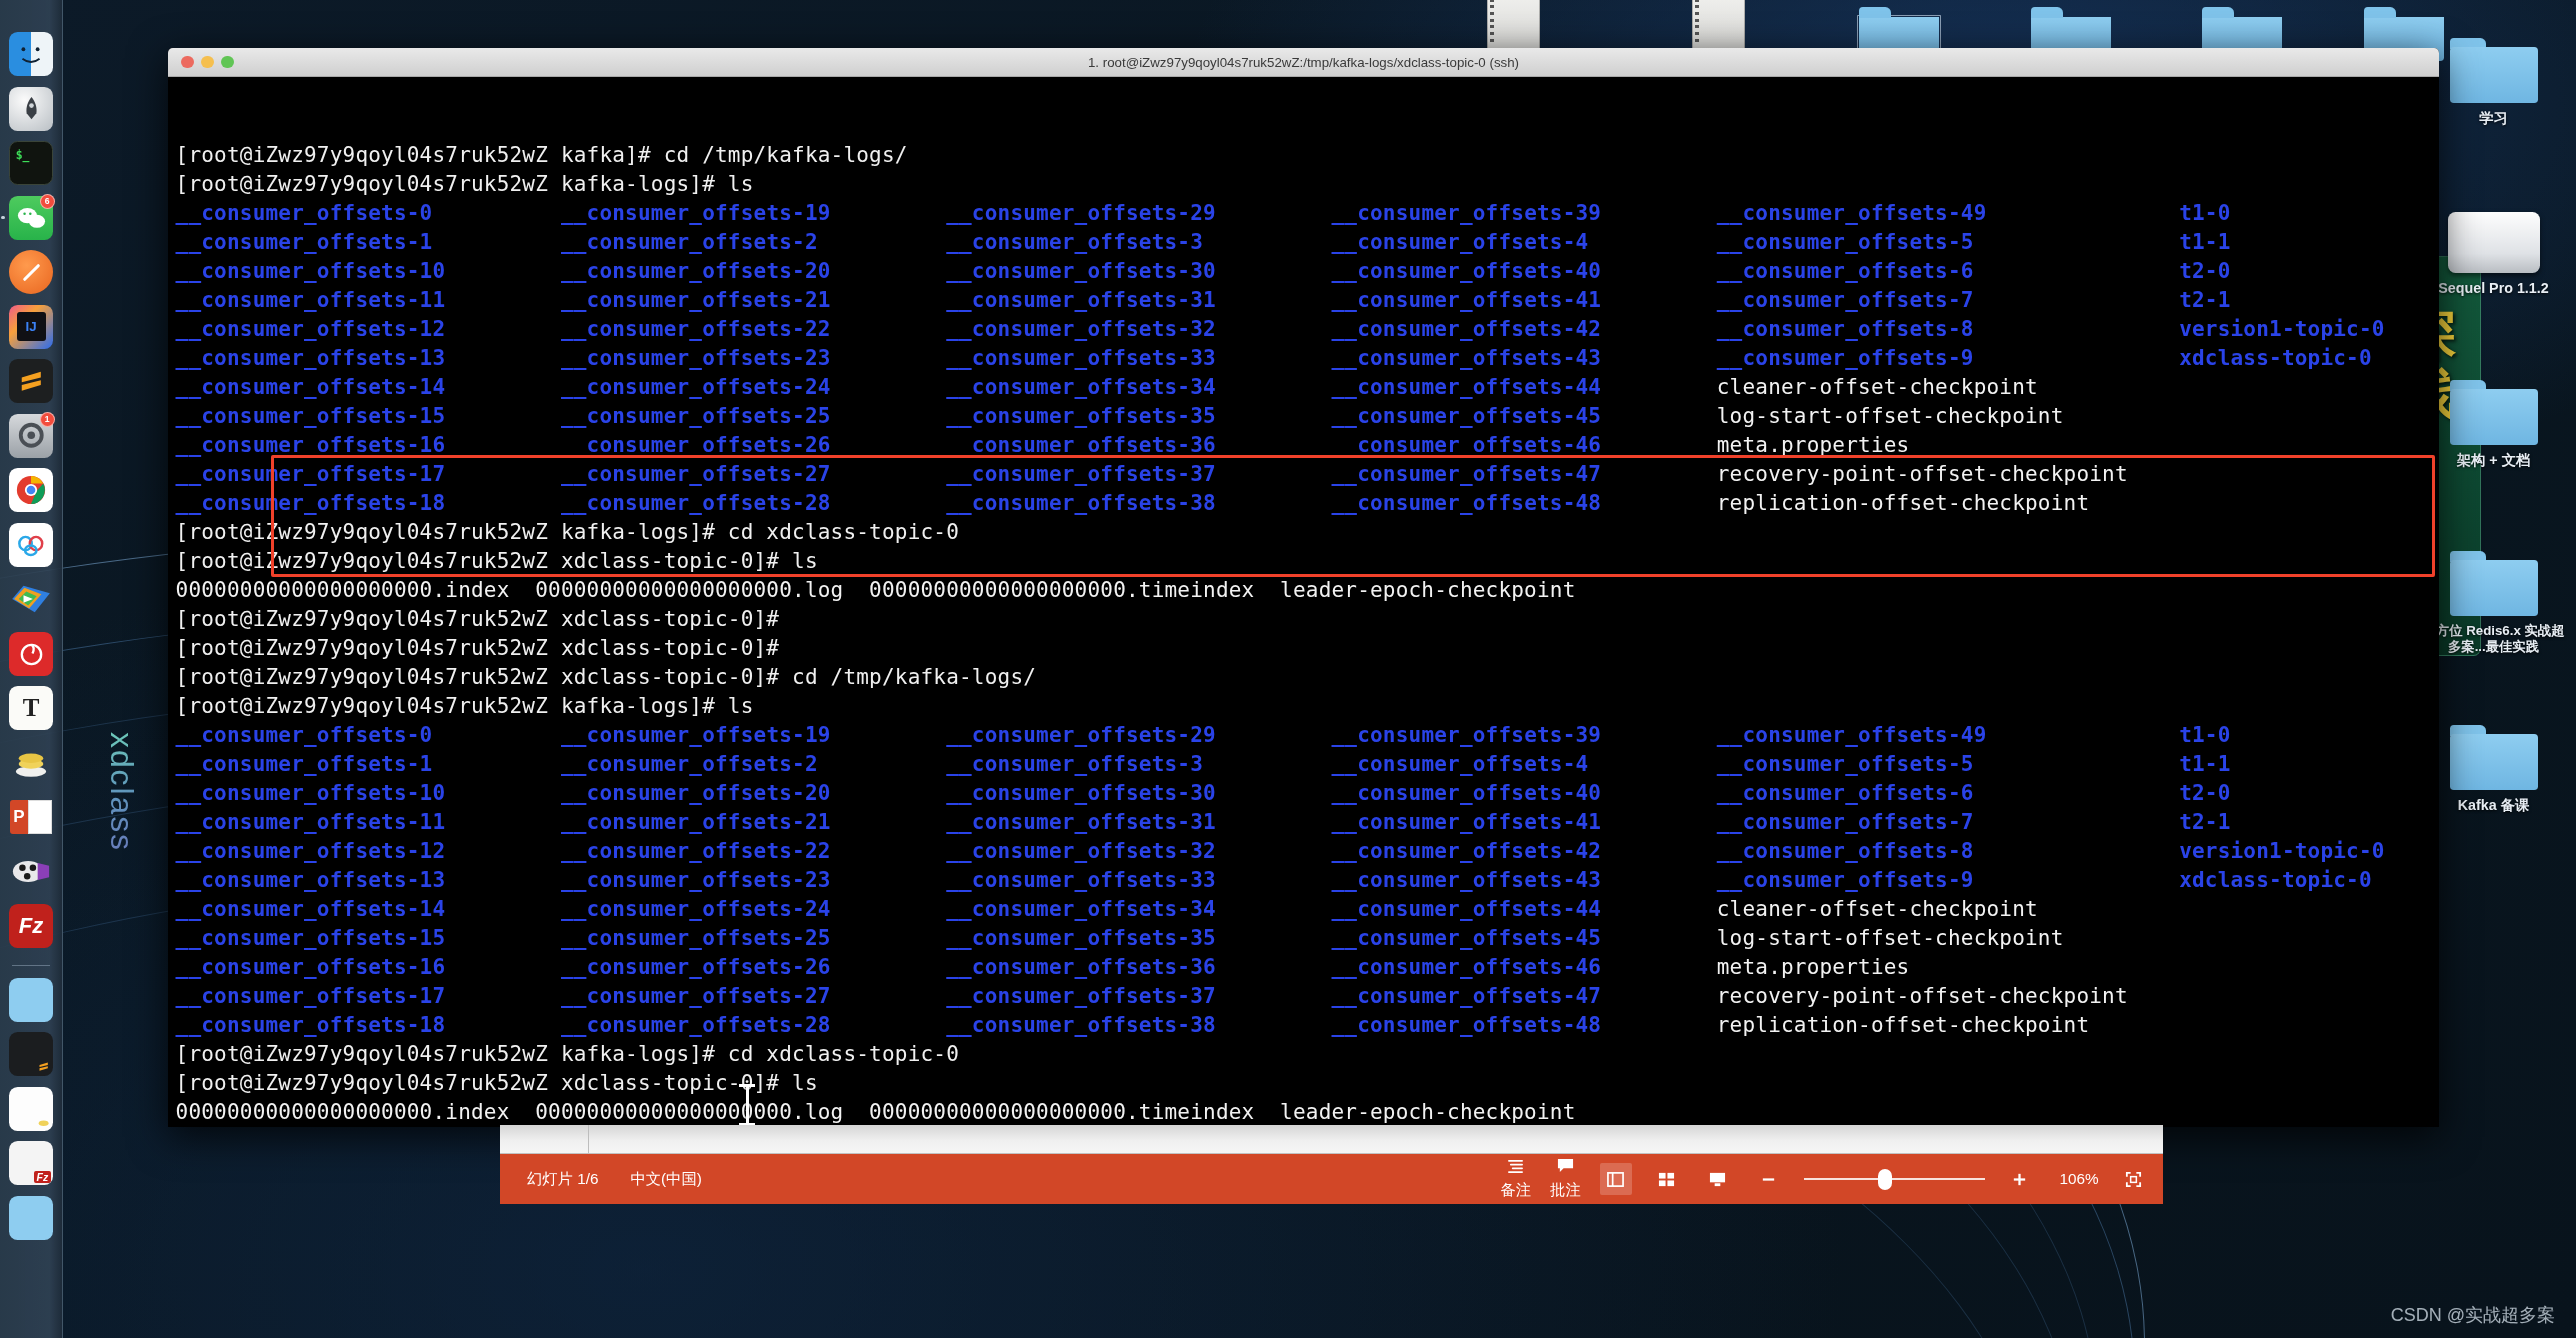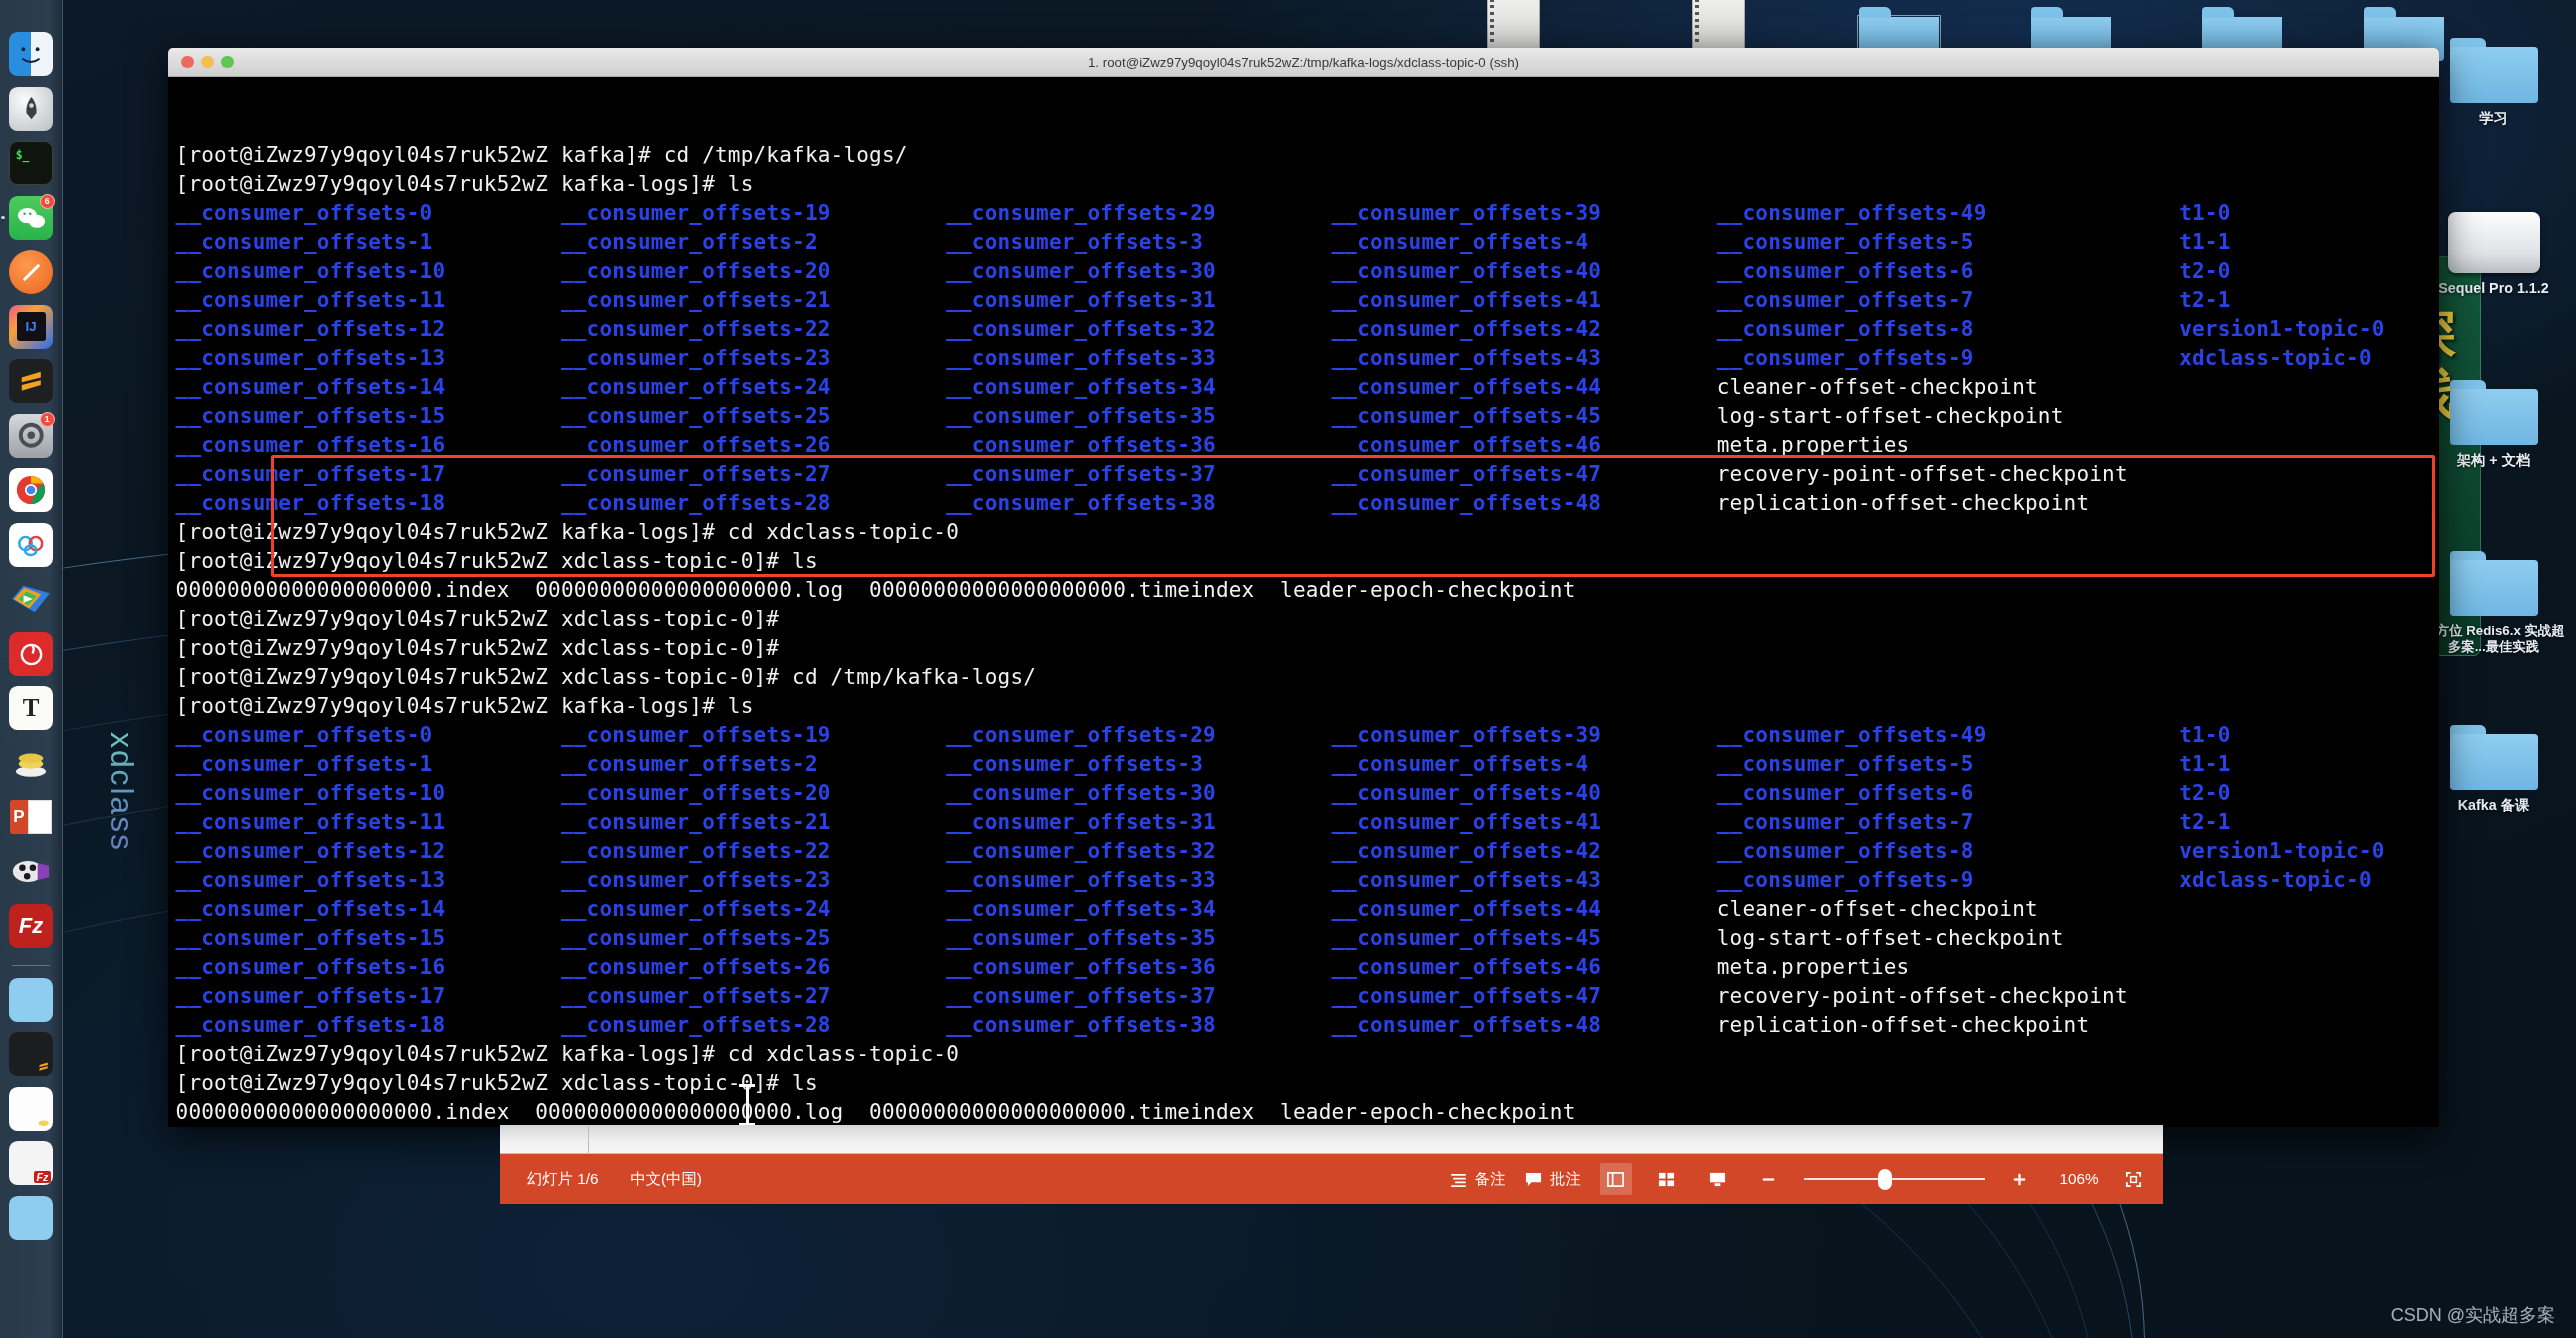--- a/index.html
+++ b/index.html
@@ -234,21 +234,21 @@
   #ppt-top .divider { position:absolute; left: 88px; top: 0; bottom: 0; width:1px; background:#bdbdbd; }
   #ppt-status {
     height: 50px;
     background: #d24727;
     display: flex; align-items: center;
     color: #fff; font-size: 15.3px;
     padding: 0 13.3px 0 27px;
   }
   #ppt-status .left { display: flex; gap: 32px; align-items: center; }
   #ppt-status .right { margin-left: auto; display: flex; align-items: center; gap: 19px; }
-  .pp-item { display: flex; align-items: center; gap: 6.7px; }
+  .pp-item { display: flex; align-items: center; gap: 6.7px; flex-direction: column; }
   .pp-btn {
     width: 32px; height: 32px;
     display: flex; align-items: center; justify-content: center;
     border-radius: 1.9px;
   }
   .pp-btn.active { background: rgba(255,255,255,0.20); }
   .zoom-slider {
     width: 181px; height: 32px; position: relative;
     display: flex; align-items: center;
   }

